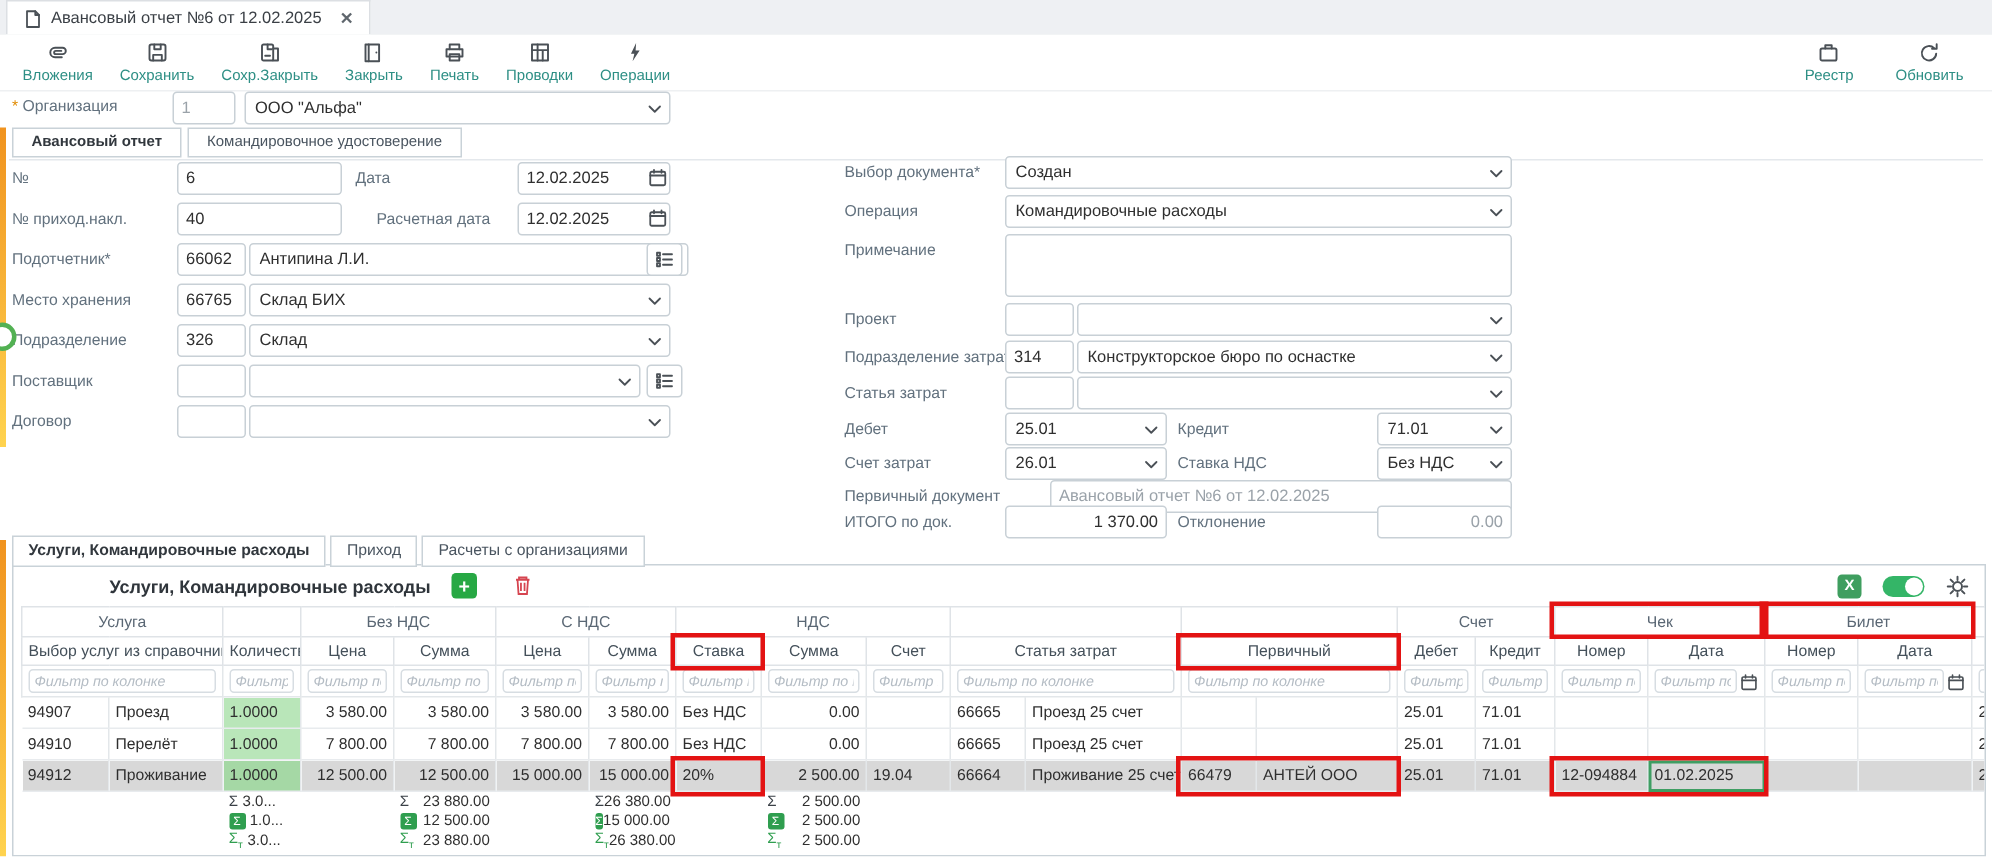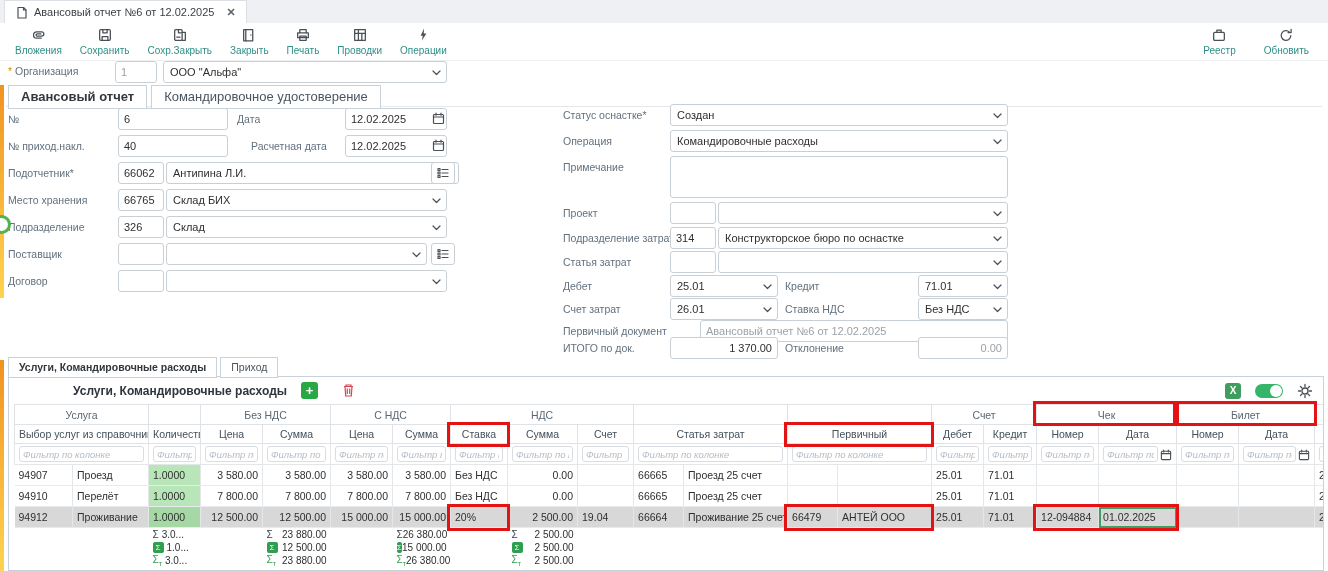--- a/index.html
+++ b/index.html
@@ -34,21 +34,21 @@
 
   
   .accent1{position:absolute;left:0;top:85px;width:4px;height:213px;background:linear-gradient(180deg,#f0931f,#ffd34f);}
   .accent2{position:absolute;left:0;top:360px;width:4px;height:211px;background:linear-gradient(180deg,#f0931f,#ffd34f);}
   .gdot{position:absolute;left:-8px;top:215px;width:13px;height:13px;border:3px solid #52b153;border-radius:50%;background:#fff;z-index:6;}
 
   
   .form-panel{position:absolute;left:0;top:85px;right:0;height:272px;}
   .form-panel::before{content:"";position:absolute;left:6px;right:6px;top:21px;border-top:1px solid #e4e8ec;}
   .main-tabs{position:absolute;left:8px;top:0;display:flex;gap:4px;z-index:2;}
-  .mtab{padding:3px 12px 4px;border:1px solid #c9d2d8;background:#fff;color:#4a5560;font-size:13px;cursor:pointer;}
+  .mtab{padding:3px 12px 4px;border:1px solid #c9d2d8;background:#fff;color:#4a5560;font-size:10px;cursor:pointer;}
   .mtab.active{font-weight:bold;color:#31373d;}
   .fcol{position:absolute;top:0;}
   .fl-col{left:8px;width:440px;}
   .fr-col{left:563px;width:445px;}
   .frow{position:absolute;left:0;right:0;height:22px;}
   .frow .lbl{position:absolute;left:0;top:5px;color:#62717e;font-size:10.5px;white-space:nowrap;}
   .frow .lbl2{position:absolute;top:5px;color:#62717e;font-size:10.5px;white-space:nowrap;}
   .tree-btn{position:absolute;width:24px;height:22px;border:1px solid #c8d0d6;border-radius:3px;background:#fff;
             display:flex;align-items:center;justify-content:center;box-sizing:border-box;cursor:pointer;}
   textarea.note{position:absolute;left:107px;top:0;width:338px;height:42px;border:1px solid #c8d0d6;border-radius:3px;
@@ -337,21 +337,21 @@
             <svg class="ic" width="9" height="6" viewBox="0 0 9 6">
               <path d="M1 1l3.5 3.5L8 1"></path>
             </svg>
           </span>
       </div>
     </div>
   </div>
 
   <div class="fcol fr-col">
     <div class="frow" style="top:19px;">
-      <span class="lbl">Статус оснастке*</span>
+      <span class="lbl">Выбор документа*</span>
       <div class="combo" style="left:107px;width:338px;">
         <span class="val">Создан</span>
         <span class="chev">
             <svg class="ic" width="9" height="6" viewBox="0 0 9 6">
               <path d="M1 1l3.5 3.5L8 1"></path>
             </svg>
           </span>
       </div>
     </div>
     <div class="frow" style="top:45px;">
@@ -455,20 +455,21 @@
       <span class="lbl2" style="left:222px;">Отклонение</span>
       <input class="in ro num-r" style="left: 355px; width: 90px;" value="0.00">
     </div>
   </div>
 </div>
 
 <div class="bottom">
   <div class="btabs">
     <div class="btab active">Услуги, Командировочные расходы</div>
     <div class="btab">Приход</div>
+    <div class="btab">Расчеты с организациями</div>
   </div>
   <div class="bpanel">
     <div class="bheader">
       <span class="title">Услуги, Командировочные расходы</span>
       <div class="plus-btn">
           <span>+</span>
         </div>
       <div class="trash-btn">
         <span><svg width="13" height="15" viewBox="0 0 13 15" style="stroke:#d64550;fill:none;stroke-width:1.2;">
               <path d="M2 3.5h9M4 3.5V2h5v1.5M3 3.5l.7 9.5h5.6l.7-9.5M5.3 5.5v5.5M7.7 5.5v5.5"></path>

